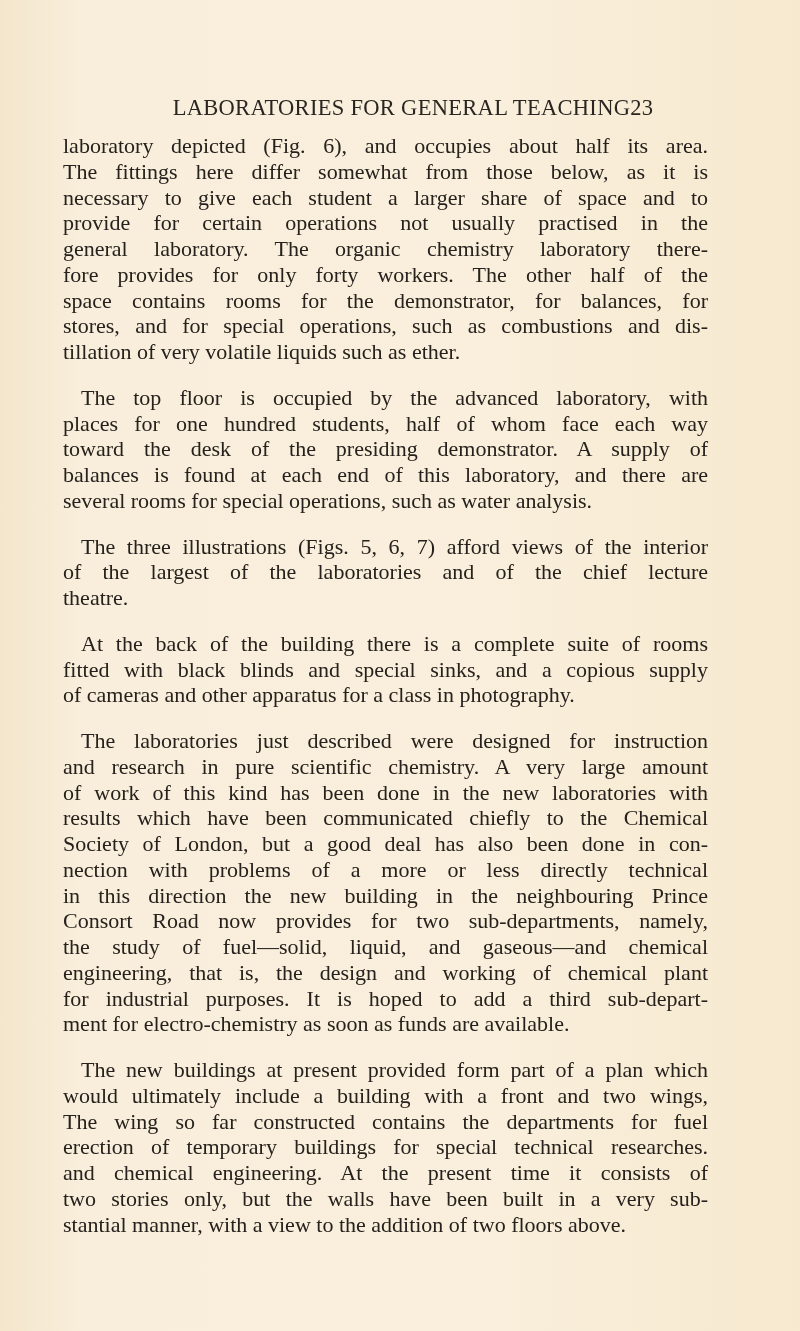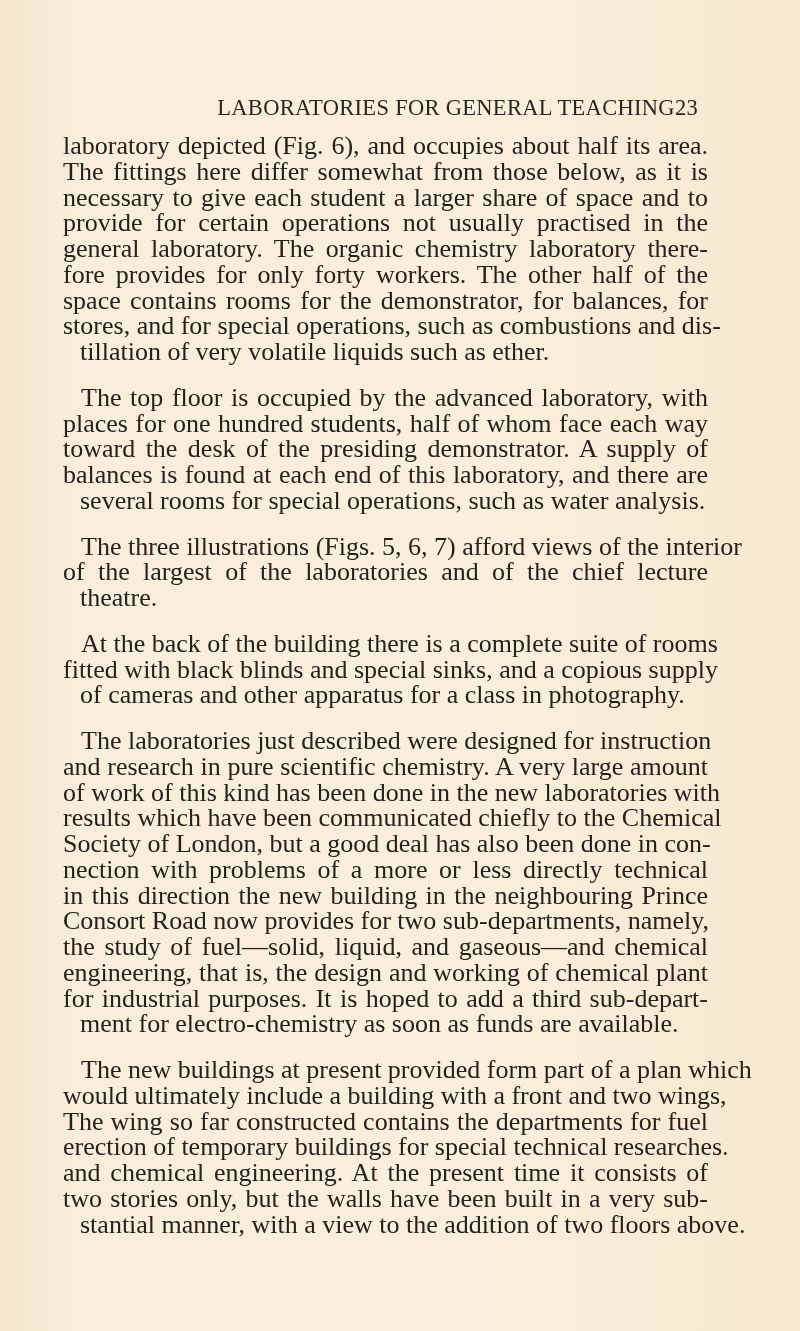--- a/index.html
+++ b/index.html
@@ -18,46 +18,45 @@
       left: 0; top: 0;
       width: 800px; height: 1331px;
       background: linear-gradient(90deg, #f4e6cb 0%, #f8eedb 10%, #f9efdc 60%, #f7e9cf 100%);
     }
     .header {
       position: absolute;
       top: 95px;
       left: 128px;
       width: 570px;
       display: flex;
-      justify-content: flex-end;
+      justify-content: center;
       font-family: "Liberation Serif", "DejaVu Serif", serif;
       font-size: 22.5px;
       letter-spacing: 0.3px;
       color: #2a2520;
     }
     .body-text {
       position: absolute;
       top: 133px;
       left: 63px;
       width: 645px;
       font-family: "Liberation Serif", "DejaVu Serif", serif;
-      font-size: 26px;
+      font-size: 22px;
       line-height: 25.75px;
       color: #26211c;
       text-align: justify;
     }
     .line {
       display: block;
       white-space: nowrap;
       text-align-last: justify;
       text-align: justify;
     }
     .line.last {
       text-align-last: left;
-      margin-left: 17px;
     }
     .line.indent {
       padding-left: 18px;
       margin-top: 20px;
     }
   </style>
 </head>
 <body>
 
 <div class="page">

